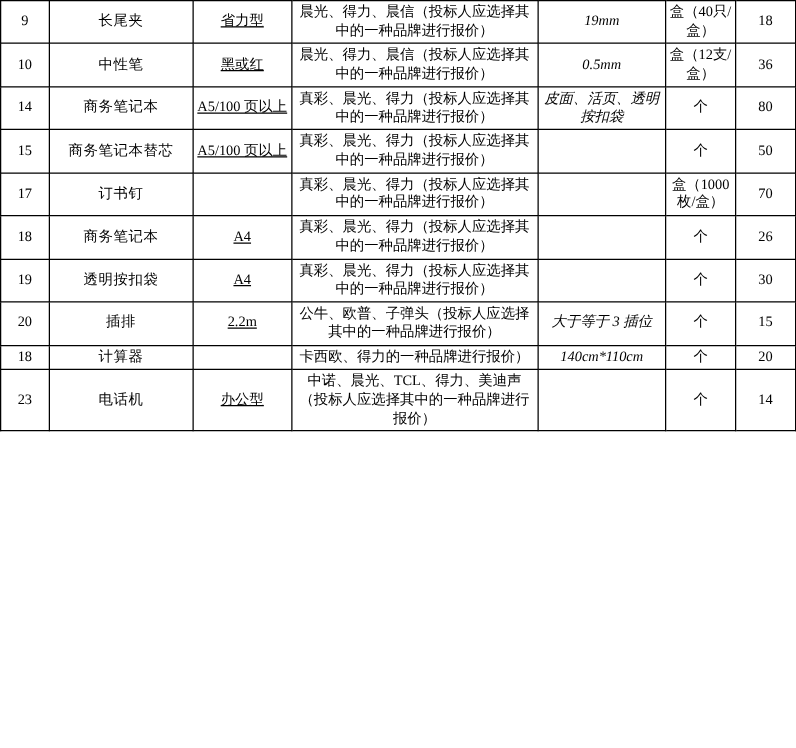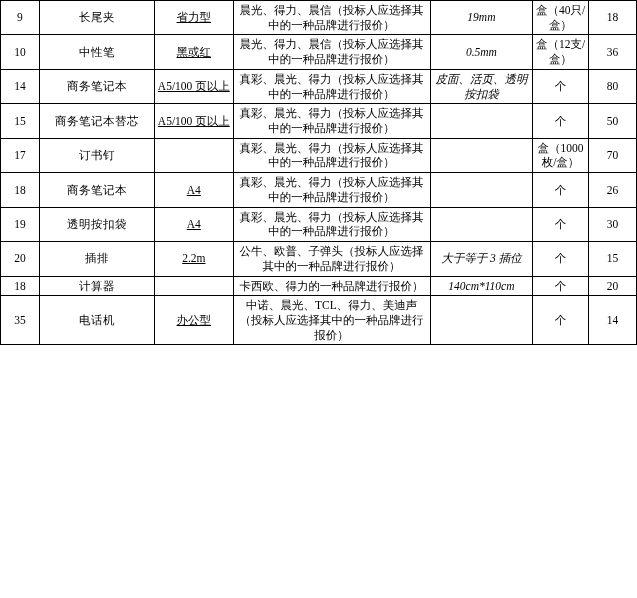--- a/index.html
+++ b/index.html
@@ -139,21 +139,21 @@
         <tr>
           <td class="idx">18</td>
           <td class="name">计算器</td>
           <td class="spec"></td>
           <td class="brand">卡西欧、得力的一种品牌进行报价）</td>
           <td class="size">140cm*110cm</td>
           <td class="unit">个</td>
           <td class="qty">20</td>
         </tr>
         <tr>
-          <td class="idx">35</td>
+          <td class="idx">23</td>
           <td class="name">电话机</td>
           <td class="spec">办公型</td>
           <td class="brand">中诺、晨光、TCL、得力、美迪声（投标人应选择其中的一种品牌进行报价）</td>
           <td class="size"></td>
           <td class="unit">个</td>
           <td class="qty">14</td>
         </tr>
       </tbody>
   </table>
 </div>

